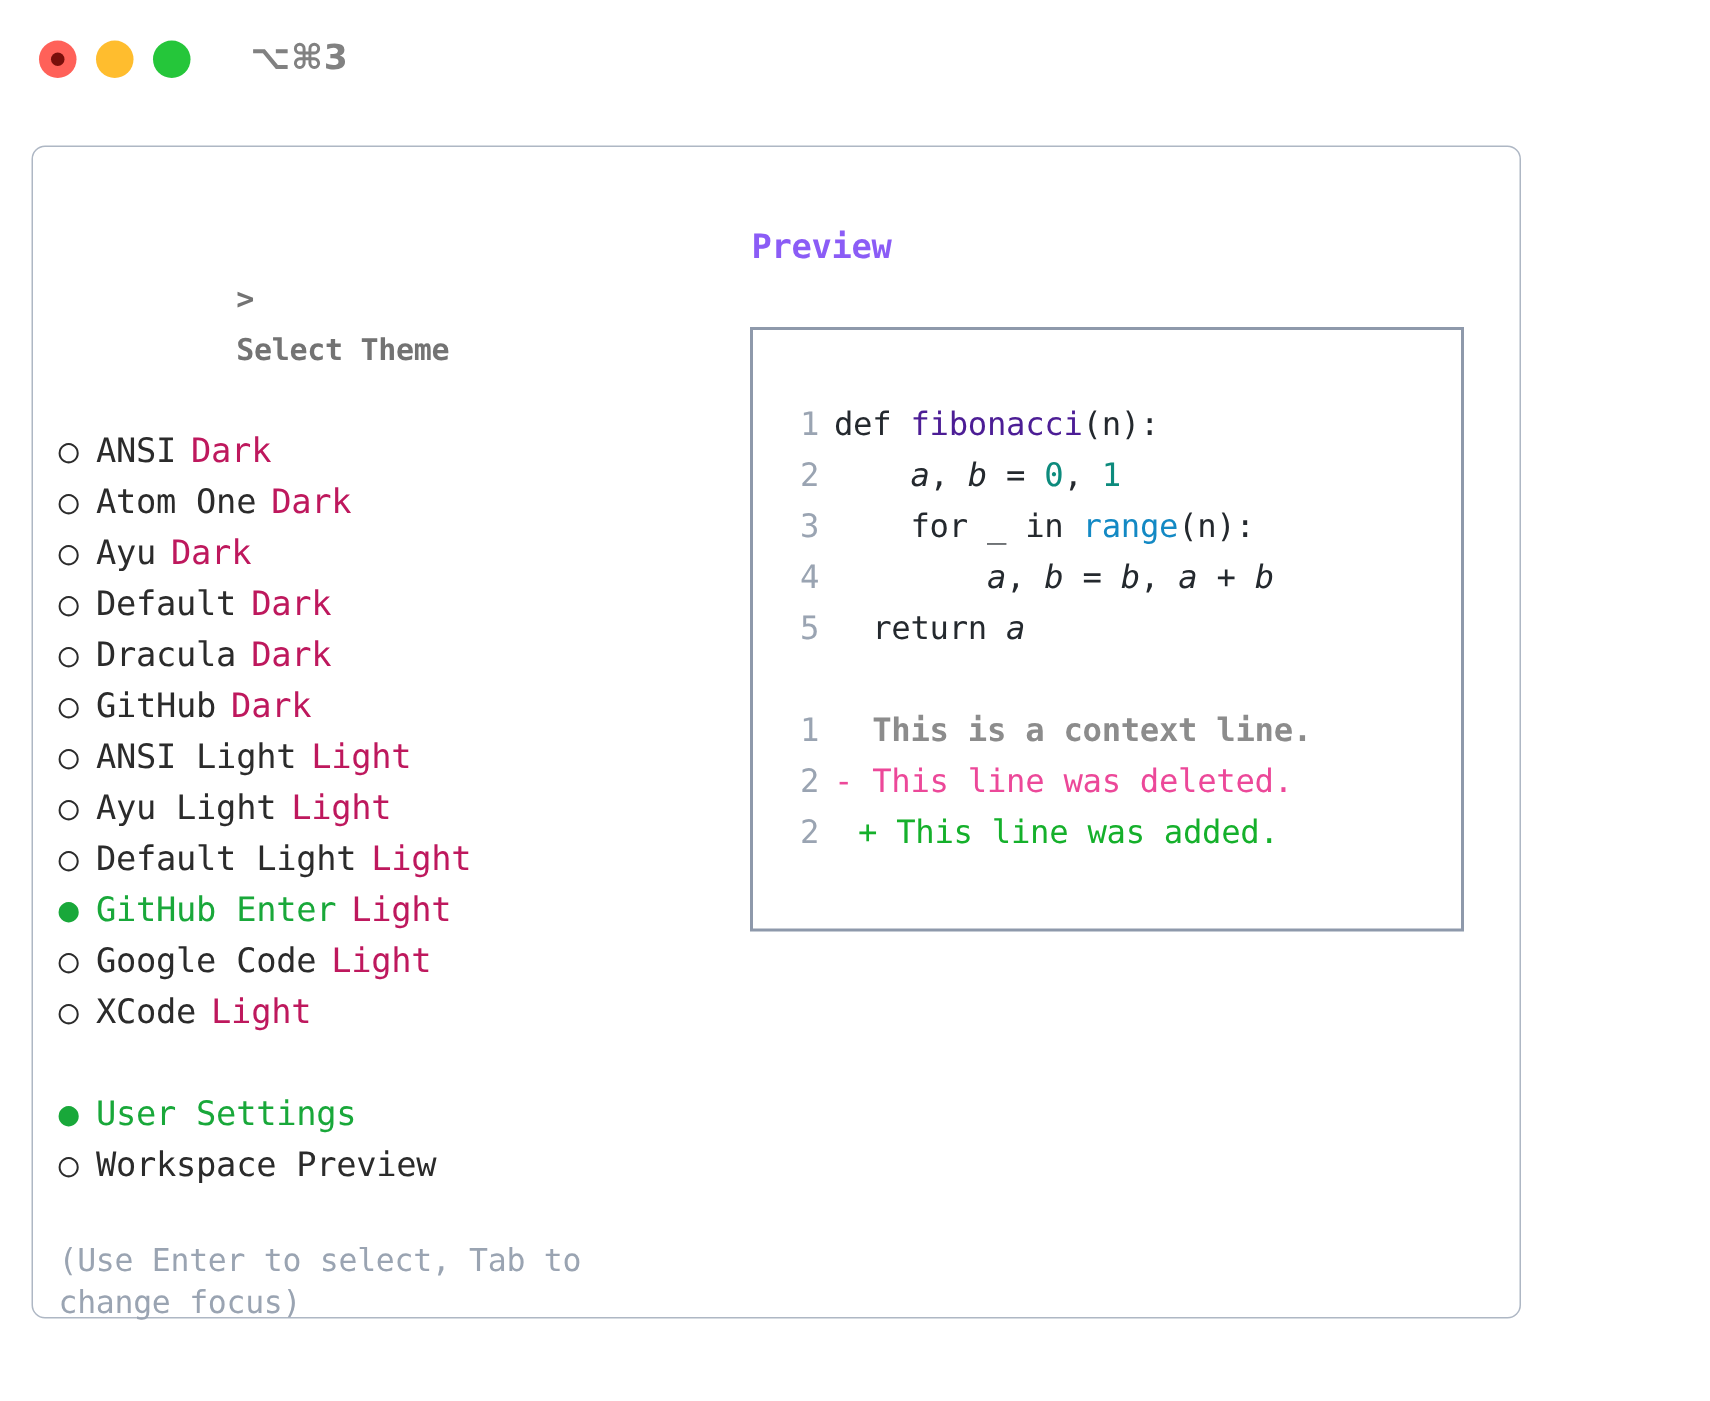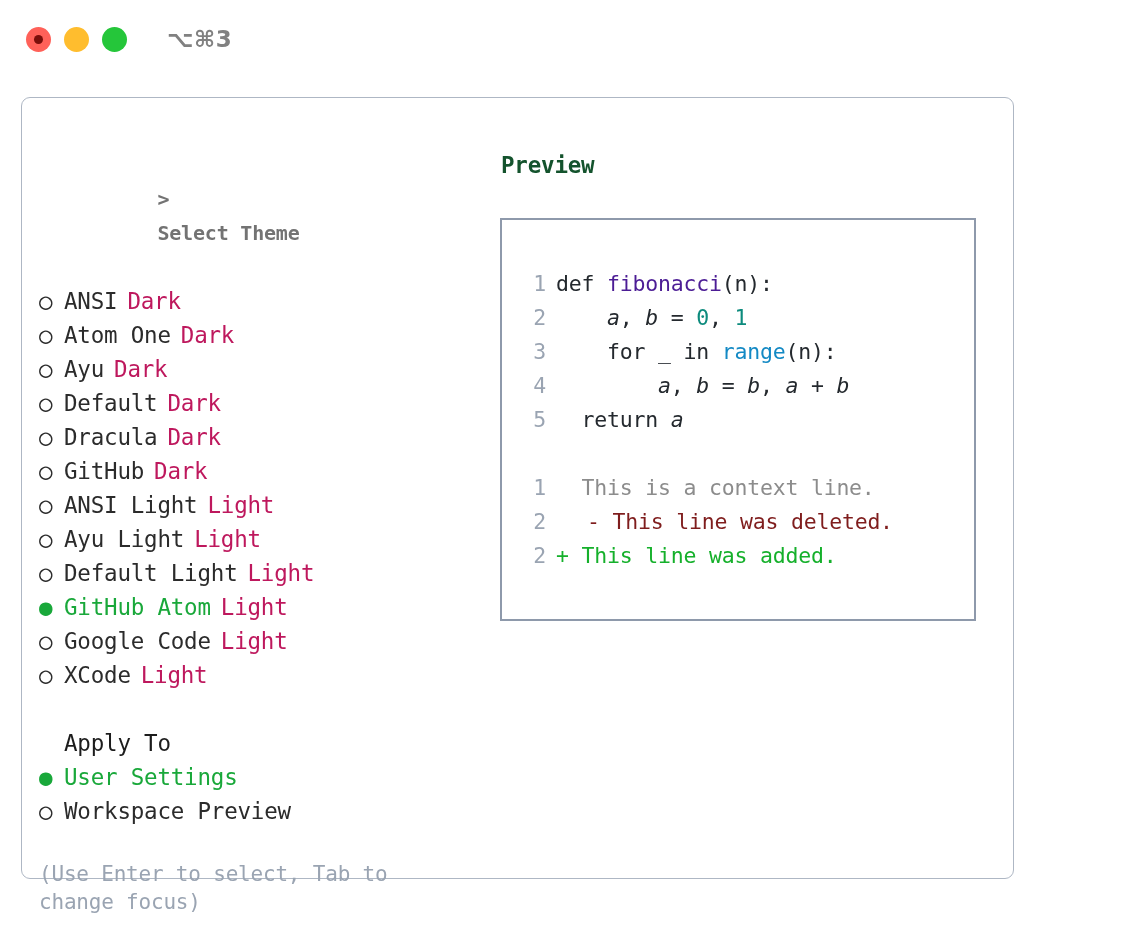--- a/index.html
+++ b/index.html
@@ -151,21 +151,21 @@
 
   
   .right-col {
     flex: 1;
     padding: 50px 0 0 0;
     box-sizing: border-box;
   }
   .preview-title {
     font-size: 22.5px;
     font-weight: 700;
-    color: #14532d;
+    color: #8b5cf6;
     line-height: 34px;
     margin-left: 1px;
     letter-spacing: -0.2px;
   }
   .preview-box {
     margin-top: 36px;
     width: 476px;
     height: 403px;
     border: 2px solid #8e99ab;
     box-sizing: border-box;
@@ -190,23 +190,23 @@
     margin-left: 12px;
   }
   .src { color: #24292e; }
   .tok-fn   { color: #4c1d95; }
   .tok-num  { color: #0d8b7d; }
   .tok-call { color: #1389c4; }
   .var      { font-style: italic; }
 
   .blank-line { height: 34px; }
 
-  .diff-ctx { color: #8c8c8c; }
-  .diff-del { color: #7f1d1d; margin-left: 31px; }
-  .diff-add { color: #15b02b; }
+  .diff-ctx { color: #8c8c8c; font-weight: bold; }
+  .diff-del { color: #ec4899; }
+  .diff-add { color: #15b02b; margin-left: 16px; }
 </style>
 </head>
 <body>
 
 <div class="window">
 
   <div class="titlebar">
     <div class="lights">
       <span class="light red"></span>
       <span class="light yellow"></span>
@@ -228,28 +228,27 @@
         <div id="theme-list">
             <div class="opt-row"><span class="marker">○</span><span class="opt-label">ANSI</span><span class="opt-tag">Dark</span></div>
             <div class="opt-row"><span class="marker">○</span><span class="opt-label">Atom One</span><span class="opt-tag">Dark</span></div>
             <div class="opt-row"><span class="marker">○</span><span class="opt-label">Ayu</span><span class="opt-tag">Dark</span></div>
             <div class="opt-row"><span class="marker">○</span><span class="opt-label">Default</span><span class="opt-tag">Dark</span></div>
             <div class="opt-row"><span class="marker">○</span><span class="opt-label">Dracula</span><span class="opt-tag">Dark</span></div>
             <div class="opt-row"><span class="marker">○</span><span class="opt-label">GitHub</span><span class="opt-tag">Dark</span></div>
             <div class="opt-row"><span class="marker">○</span><span class="opt-label">ANSI Light</span><span class="opt-tag">Light</span></div>
             <div class="opt-row"><span class="marker">○</span><span class="opt-label">Ayu Light</span><span class="opt-tag">Light</span></div>
             <div class="opt-row"><span class="marker">○</span><span class="opt-label">Default Light</span><span class="opt-tag">Light</span></div>
-            <div class="opt-row selected"><span class="marker sel">●</span><span class="opt-label">GitHub Atom</span><span class="opt-tag">Light</span></div>
+            <div class="opt-row selected"><span class="marker sel">●</span><span class="opt-label">GitHub Enter</span><span class="opt-tag">Light</span></div>
             <div class="opt-row"><span class="marker">○</span><span class="opt-label">Google Code</span><span class="opt-tag">Light</span></div>
             <div class="opt-row"><span class="marker">○</span><span class="opt-label">XCode</span><span class="opt-tag">Light</span></div>
           </div>
 
         <div class="spacer-sm"></div>
 
-        <div class="apply-head">Apply To</div>
 
         <div id="apply-list">
             <div class="opt-row selected"><span class="marker sel">●</span><span class="opt-label">User Settings</span></div>
             <div class="opt-row"><span class="marker">○</span><span class="opt-label">Workspace Preview</span></div>
           </div>
 
         <div class="spacer-xs"></div>
 
         <div class="hint">(Use Enter to select, Tab to change focus)</div>
       </div>

